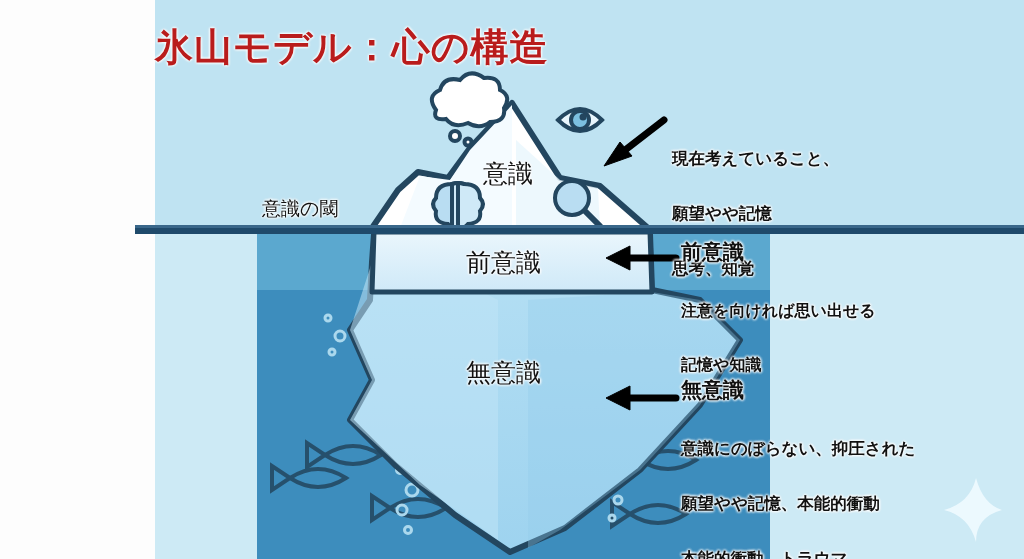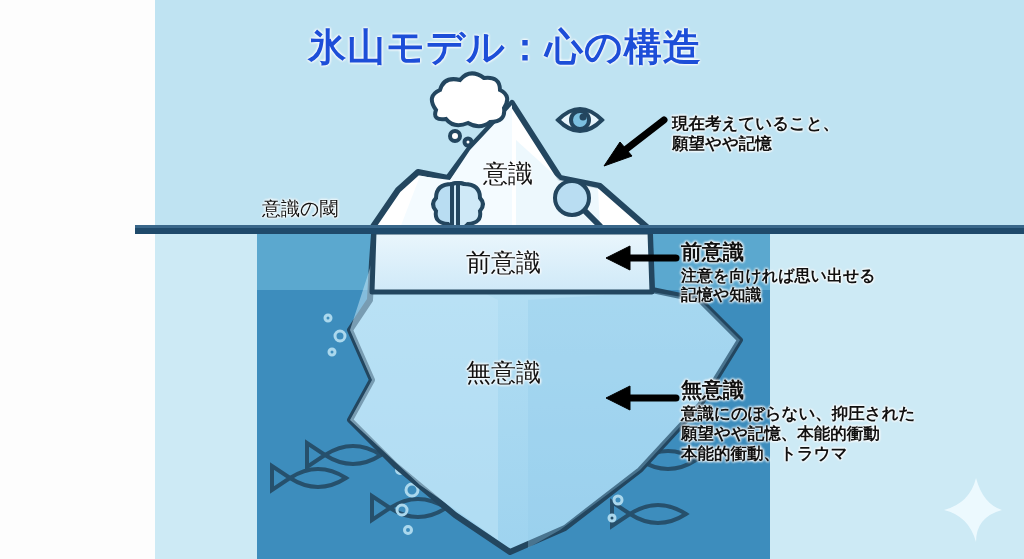--- a/index.html
+++ b/index.html
@@ -38,43 +38,43 @@
     position:absolute;left:135px;top:225px;width:889px;height:3px;
     background:#39678a;
   }
 
   
   .layer{position:absolute;left:0;top:0;width:1024px;height:559px;}
 
   
   .title{
     position:absolute;left:155px;top:22px;width:700px;
-    text-align:center;
-    font-size:38px;font-weight:bold;color:#1d4ed8;
+    text-align:left;
+    font-size:38px;font-weight:bold;color:#b91c1c;
     letter-spacing:1px;
     text-shadow:0 0 3px #fff,0 0 3px #fff,0 0 3px #fff;
     white-space:nowrap;
   }
   .berg-label{
     position:absolute;font-weight:normal;color:#111;
     text-shadow:0 0 3px #fff,0 0 3px #fff,0 0 3px #fff,0 0 3px #fff;
     white-space:nowrap;
   }
   #label-conscious{left:483px;top:157px;font-size:25px;}
   #label-preconscious{left:466px;top:246px;font-size:25px;}
   #label-unconscious{left:466px;top:356px;font-size:25px;}
   #label-threshold{left:262px;top:196px;font-size:19px;text-align:center;}
 
   .ann{
     position:absolute;color:#111;
     text-shadow:0 0 3px #fff,0 0 3px #fff,0 0 3px #fff,0 0 3px #fff;
     white-space:nowrap;line-height:1.22;
   }
   .ann .head{font-size:21px;font-weight:bold;display:block;}
-  .ann .line{font-size:16px;font-weight:bold;display:block;}
+  .ann .line{font-size:16px;font-weight:bold;display:block;margin-top:35px;}
   #ann-conscious{left:672px;top:114px;}
   #ann-conscious .line{font-size:16.5px;}
   #ann-preconscious{left:681px;top:240px;}
   #ann-unconscious{left:681px;top:378px;}
   #ann-unconscious .line{font-size:16.5px;}
 </style>
 </head>
 <body>
 
 <div id="stage">
@@ -201,20 +201,21 @@
   <div class="title">氷山モデル：心の構造</div>
 
   <div class="berg-label" id="label-threshold">意識の閾</div>
   <div class="berg-label" id="label-conscious">意識</div>
   <div class="berg-label" id="label-preconscious">前意識</div>
   <div class="berg-label" id="label-unconscious">無意識</div>
 
   <div class="ann" id="ann-conscious">
     <span class="line">現在考えていること、</span>
     <span class="line">願望やや記憶</span>
+    <span class="line">思考、知覚</span>
   </div>
 
   <div class="ann" id="ann-preconscious">
     <span class="head">前意識</span>
     <span class="line">注意を向ければ思い出せる</span>
     <span class="line">記憶や知識</span>
   </div>
 
   <div class="ann" id="ann-unconscious">
     <span class="head">無意識</span>

